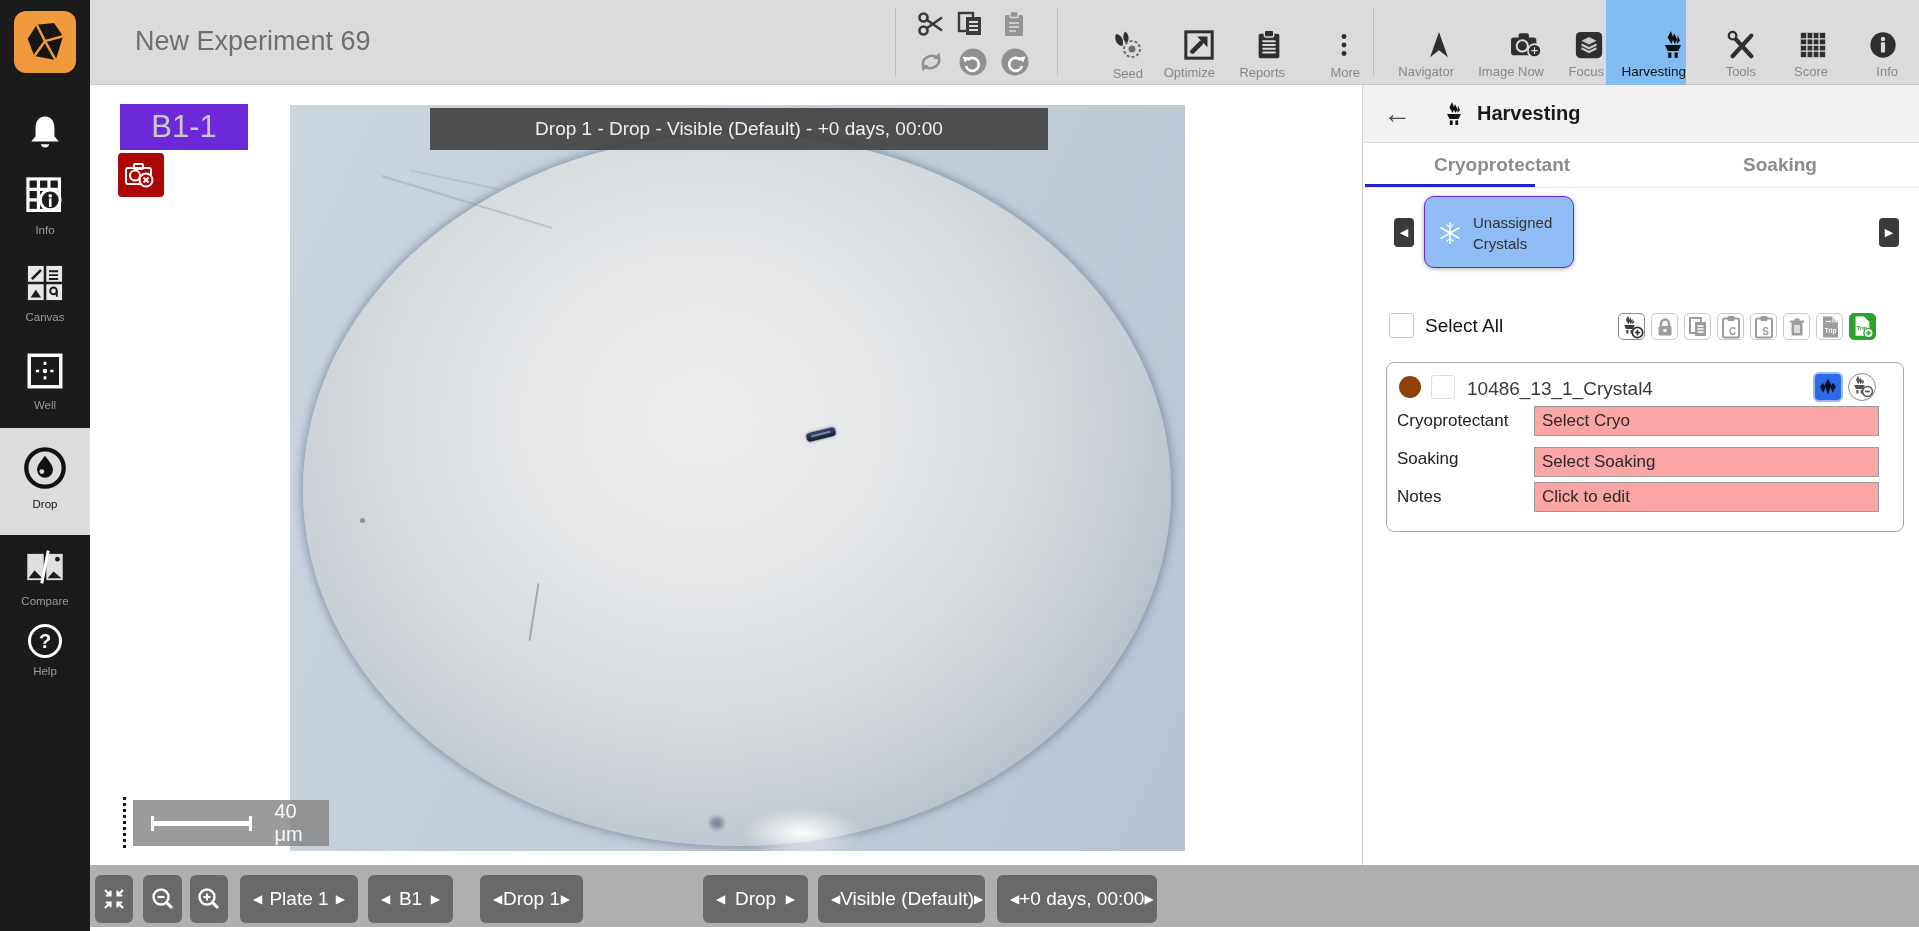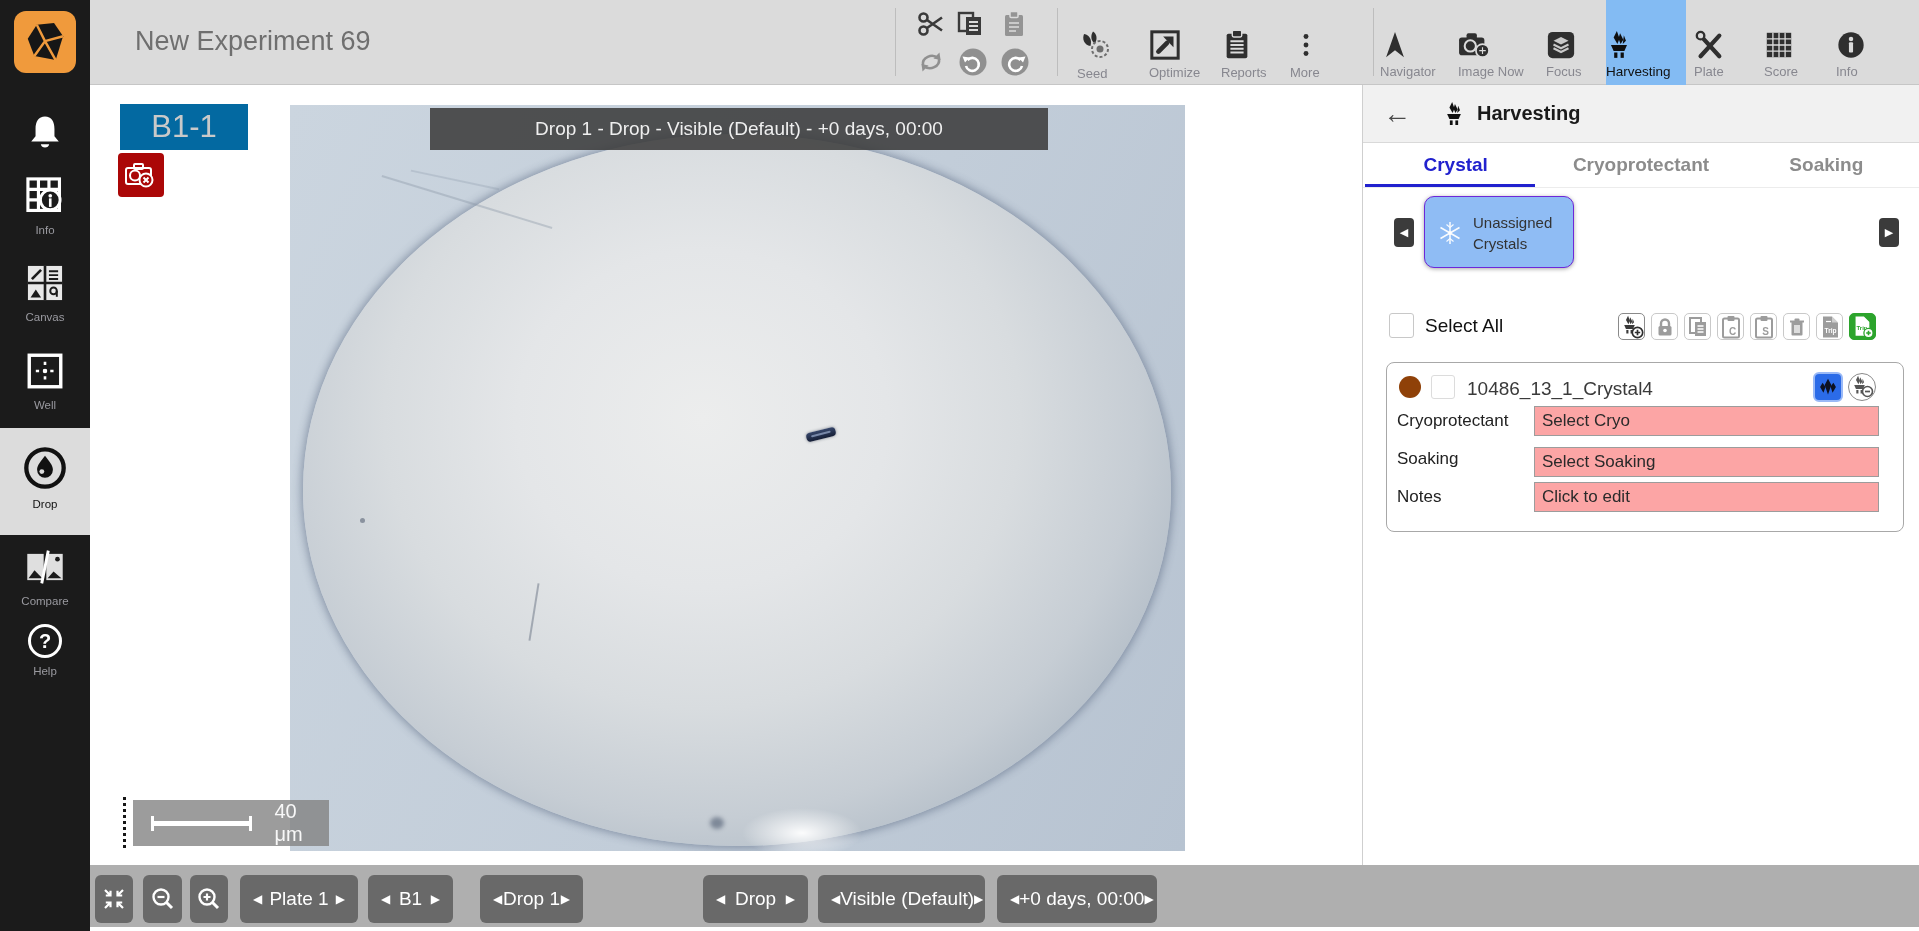--- a/index.html
+++ b/index.html
@@ -7,37 +7,37 @@
     font-family:"Liberation Sans",sans-serif;}
   #app{position:relative;width:1919px;height:931px;}
   .abs{position:absolute;}
   svg{display:block;}
   svg text{font-family:"Liberation Sans",sans-serif;}
 
   
   #topbar{left:90px;top:0;width:1829px;height:85px;background:#DBDBDB;border-bottom:1px solid #C6C6C6;}
   .tb-div{position:absolute;top:8px;width:1px;height:68px;background:#BDBDBD;}
   .tb-ic{position:absolute;width:34px;height:34px;display:flex;align-items:center;justify-content:center;cursor:pointer;}
-  .tb-cell{position:absolute;top:0;height:108px;display:flex;flex-direction:column;align-items:flex-start;justify-content:center;gap:4px;cursor:pointer;}
+  .tb-cell{position:absolute;top:0;height:108px;display:flex;flex-direction:column;align-items:flex-end;justify-content:center;gap:4px;cursor:pointer;}
   .tb-cell .lbl{font-size:13px;color:#87878F;white-space:nowrap;}
   .tb-cell.active{background:#83BBF3;}
   .tb-cell.active .lbl{color:#111;font-size:13.5px;}
   #exp-title{left:45px;top:26px;font-size:27px;color:#6F6F6F;}
 
   
   #sidebar{left:0;top:0;width:90px;height:931px;background:#1B1B1B;}
   .side-item{position:absolute;left:0;width:90px;display:flex;flex-direction:column;align-items:center;gap:7px;
     color:#9A9AA0;font-size:11.5px;cursor:pointer;}
   .side-item.active{background:#DCDCDC;color:#111;}
   .help-circle{width:34px;height:34px;border:3px solid #fff;border-radius:50%;display:flex;align-items:center;justify-content:center;
     color:#fff;font-size:20px;font-weight:bold;}
 
   
   #viewer{left:90px;top:85px;width:1272px;height:780px;background:#fff;}
-  #well-label{left:30px;top:19px;width:128px;height:46px;background:#0369a1;color:#C9C9C9;font-size:31px;
+  #well-label{left:30px;top:19px;width:128px;height:46px;background:#6d28d9;color:#C9C9C9;font-size:31px;
     display:flex;align-items:center;justify-content:center;}
   #noimg{left:28px;top:68px;width:46px;height:44px;background:#AB0707;border-radius:4px;
     display:flex;align-items:center;justify-content:center;}
   #mimg{left:200px;top:20px;width:895px;height:746px;overflow:hidden;
     background:linear-gradient(115deg,#CBD5DF 0%,#C2CDD9 55%,#B7C3D1 100%);}
   #dropc{left:13px;top:29px;width:868px;height:712px;border-radius:50%;
     background:radial-gradient(ellipse at 46% 40%,#ECEDED 0%,#E4E6E8 28%,#D8DCDF 48%,#C6CDD4 66%,#AFBAC5 80%,#96A3B3 91%,#70809A 97%,#42506C 99.6%);
     box-shadow:0 0 8px 2px rgba(60,75,105,.45);}
   #caption{left:140px;top:3px;width:618px;height:42px;background:rgba(60,60,60,.88);
     display:flex;align-items:center;justify-content:center;font-size:19px;color:#EFEFEF;}
@@ -311,21 +311,21 @@
         <use href="#s-harvest"></use>
       </svg>
       <span class="lbl">Harvesting</span>
     </div>
     <div class="tb-cell" style="left:1604px;width:62px;">
       <svg width="30" height="30" viewBox="0 0 32 32">
         <path d="M7 6 L27 28" stroke="#2F2F2F" stroke-width="4.5" stroke-linecap="round"></path>
         <path d="M27 6 L7 28" stroke="#2F2F2F" stroke-width="4.5" stroke-linecap="round"></path>
         <circle cx="7" cy="6" r="4" fill="#DBDBDB" stroke="#2F2F2F" stroke-width="2.5"></circle>
       </svg>
-      <span class="lbl">Plate</span>
+      <span class="lbl">Tools</span>
     </div>
     <div class="tb-cell" style="left:1674px;width:64px;">
       <svg width="30" height="30" viewBox="0 0 32 32">
         <rect x="3" y="3" width="26" height="26" fill="#2F2F2F"></rect>
         <path d="M9.5 3v26 M16 3v26 M22.5 3v26 M3 9.5h26 M3 16h26 M3 22.5h26" stroke="#DBDBDB" stroke-width="1.4"></path>
       </svg>
       <span class="lbl">Score</span>
     </div>
     <div class="tb-cell" style="left:1746px;width:62px;">
       <svg width="30" height="30" viewBox="0 0 32 32">
@@ -374,21 +374,20 @@
   <aside id="rpanel" class="abs">
     <div id="rp-head">
       <span style="margin-left:20px;font-size:28px;color:#4A4A4A;line-height:1;cursor:pointer;">←</span>
       <svg width="22" height="26" viewBox="0 0 24 28" style="color:#111;margin-left:32px;">
         <use href="#s-harvest"></use>
       </svg>
       <span style="margin-left:12px;font-size:20px;font-weight:bold;color:#1A1A1A;">Harvesting</span>
     </div>
 
     <div id="rp-tabs">
-      <div class="rp-tab active">Crystal</div>
       <div class="rp-tab">Cryoprotectant</div>
       <div class="rp-tab">Soaking</div>
       <div id="tab-underline"></div>
     </div>
 
     <div class="car-btn" style="left:31px;top:133px;">
         <span>◀</span>
       </div>
     <div id="group-card" class="abs">
       <svg class="abs" style="left:12px;top:23px;" width="26" height="26" viewBox="0 0 26 26">

